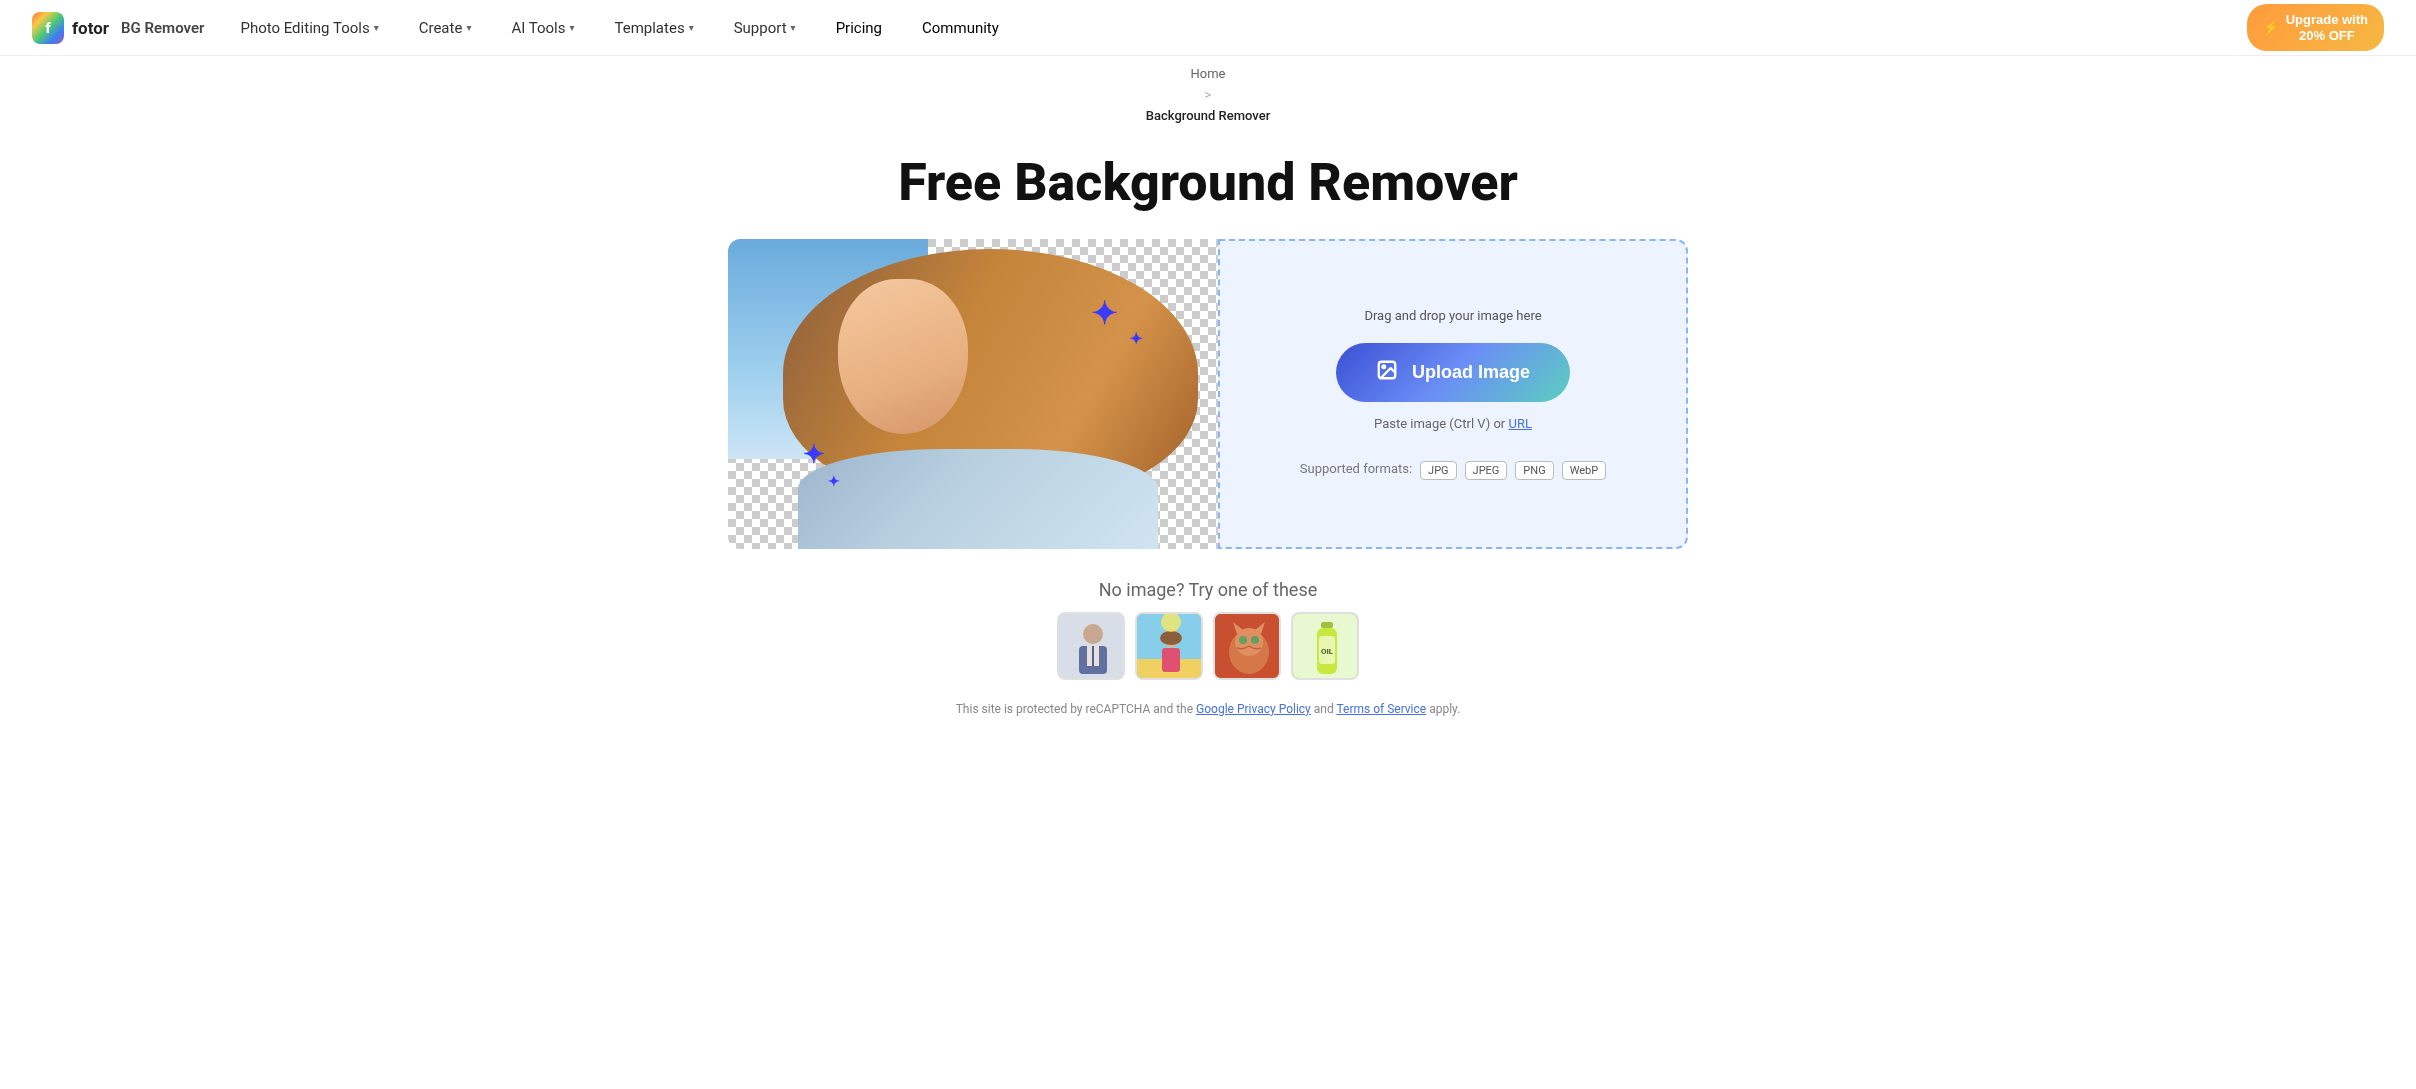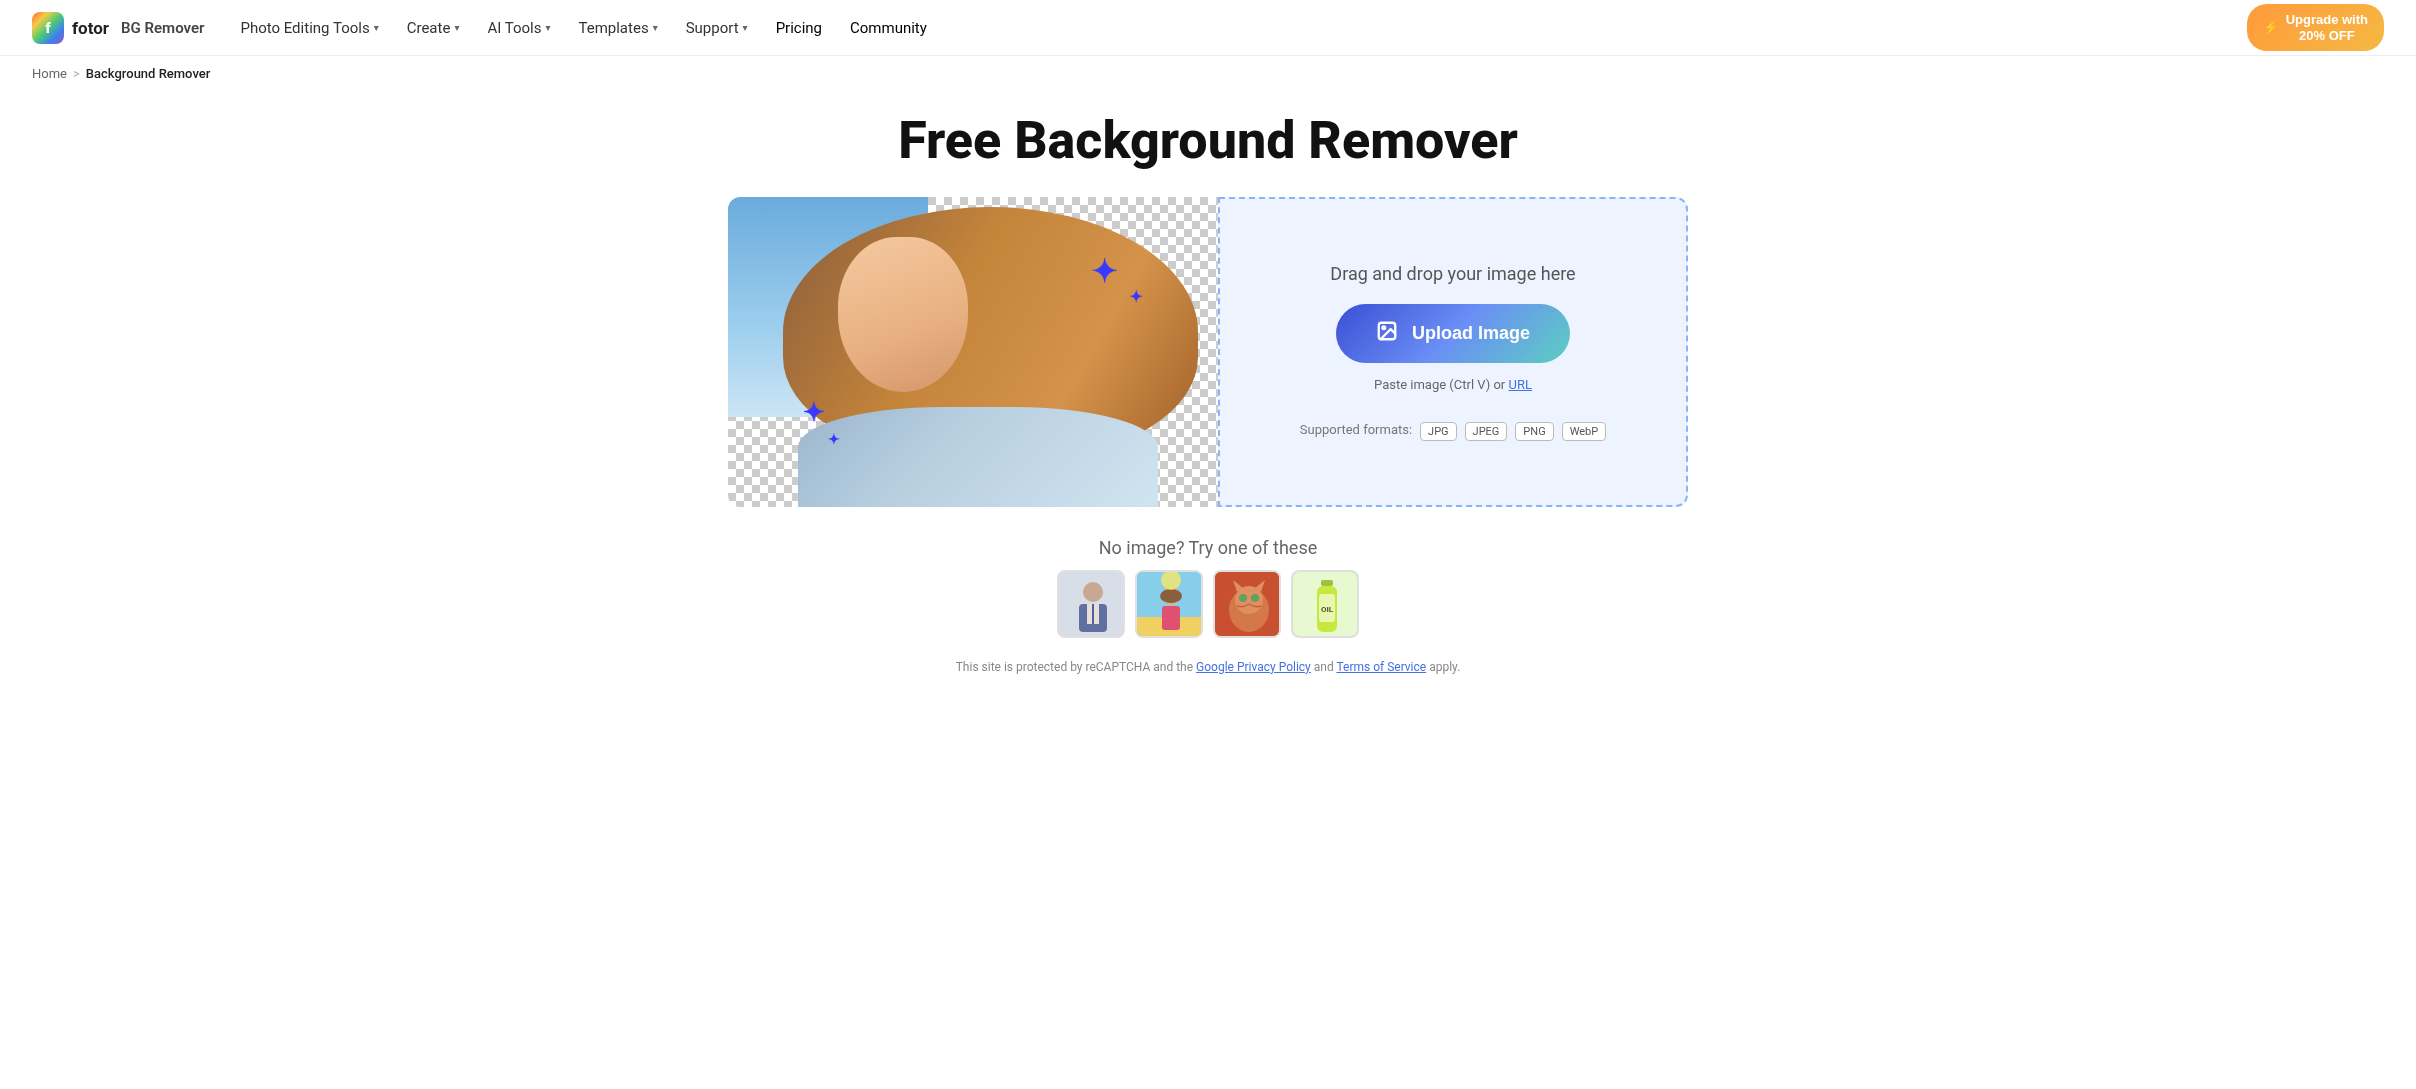--- a/index.html
+++ b/index.html
@@ -4,38 +4,38 @@
   <style>
     * { margin: 0; padding: 0; box-sizing: border-box; }
     body { font-family: -apple-system, BlinkMacSystemFont, 'Segoe UI', Roboto, sans-serif; background: #fff; color: #222; }
 
     
     .navbar {
       display: flex; align-items: center; padding: 0 32px; height: 56px;
       border-bottom: 1px solid #eee; position: relative; z-index: 10;
     }
     .nav-logo { display: flex; align-items: center; gap: 8px; margin-right: 12px; }
-    .nav-links { display: flex; align-items: center; gap: 4px; flex: 1; }
+    .nav-links { display: flex; align-items: center; gap: 16px; flex: 1; }
     .nav-link {
       display: flex; align-items: center; gap: 4px; padding: 8px 12px;
       font-size: 15px; color: #333; cursor: pointer; border-radius: 6px;
       text-decoration: none;
     }
     .nav-link .chevron { font-size: 10px; color: #666; }
     .nav-link-plain { padding: 8px 12px; font-size: 15px; color: #000000; cursor: pointer; text-decoration: none; }
     .nav-upgrade {
       margin-left: auto; background: linear-gradient(135deg, #ff9a3c, #f5b942);
       color: #fff; border: none; border-radius: 20px; padding: 8px 16px;
       font-size: 13px; font-weight: 600; cursor: pointer; white-space: nowrap;
       display: flex; align-items: center; gap: 6px;
     }
     .upgrade-lightning { font-size: 13px; }
 
     
-    .breadcrumb { display: flex; align-items: center; gap: 6px; padding: 10px 32px; font-size: 13px; color: #666; }
+    .breadcrumb { display: flex; align-items: center; gap: 6px; padding: 10px 49px; font-size: 13px; color: #666; flex-direction: column; }
     .breadcrumb a { color: #666; text-decoration: none; }
     .breadcrumb-sep { color: #aaa; }
     .breadcrumb-current { color: #222; font-weight: 500; }
 
     
     .hero { text-align: center; padding: 20px 4px 10px; }
     .hero-title { font-size: 52px; font-weight: 800; color: #111; margin-bottom: 16px; line-height: 1.15; }
     .hero-subtitle { font-size: 17px; color: #555; max-width: 600px; margin: 0 auto 30px; line-height: 1.6; }
 
     
@@ -95,21 +95,21 @@
       border-radius: 12px 0 0 0;
     }
 
     
     .upload-panel {
       flex: 1; background: #eef4ff; border: 2.5px dashed #8ab4f8;
       border-radius: 0 12px 12px 0; display: flex; flex-direction: column;
       align-items: center; justify-content: center; padding: 40px 30px;
       min-height: 310px;
     }
-    .drop-text { font-size: 18px; color: #555; margin-bottom: 20px; }
+    .drop-text { font-size: 13px; color: #555; margin-bottom: 20px; }
     .upload-btn {
       display: flex; align-items: center; gap: 14px;
       background: linear-gradient(135deg, #3b4fd4 0%, #6a8ef5 50%, #5ccec0 100%);
       color: #fff; border: none; border-radius: 30px; padding: 16px 40px;
       font-size: 18px; font-weight: 700; cursor: pointer; margin-bottom: 14px;
       white-space: nowrap;
     }
     .upload-icon { font-size: 20px; }
     .paste-text { font-size: 13px; color: #666; margin-bottom: 30px; }
     .paste-text a { color: #4470e8; text-decoration: underline; cursor: pointer; }

